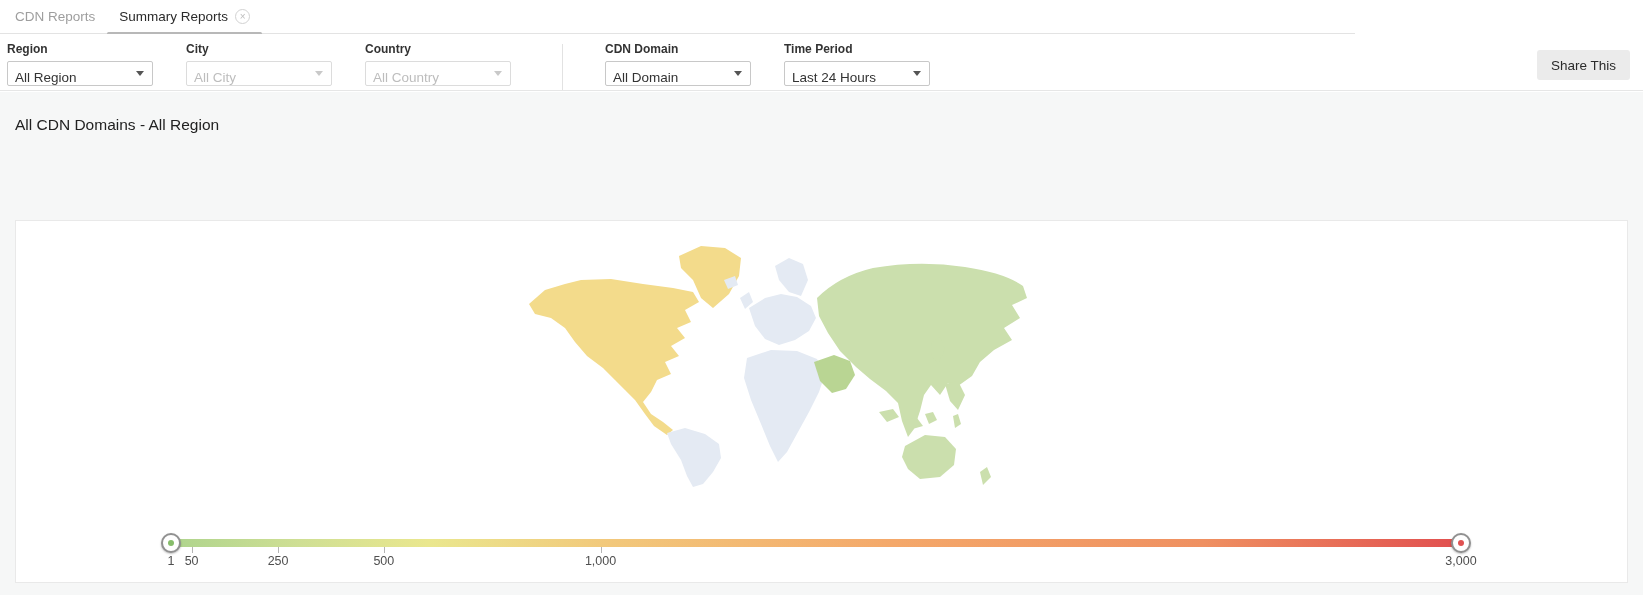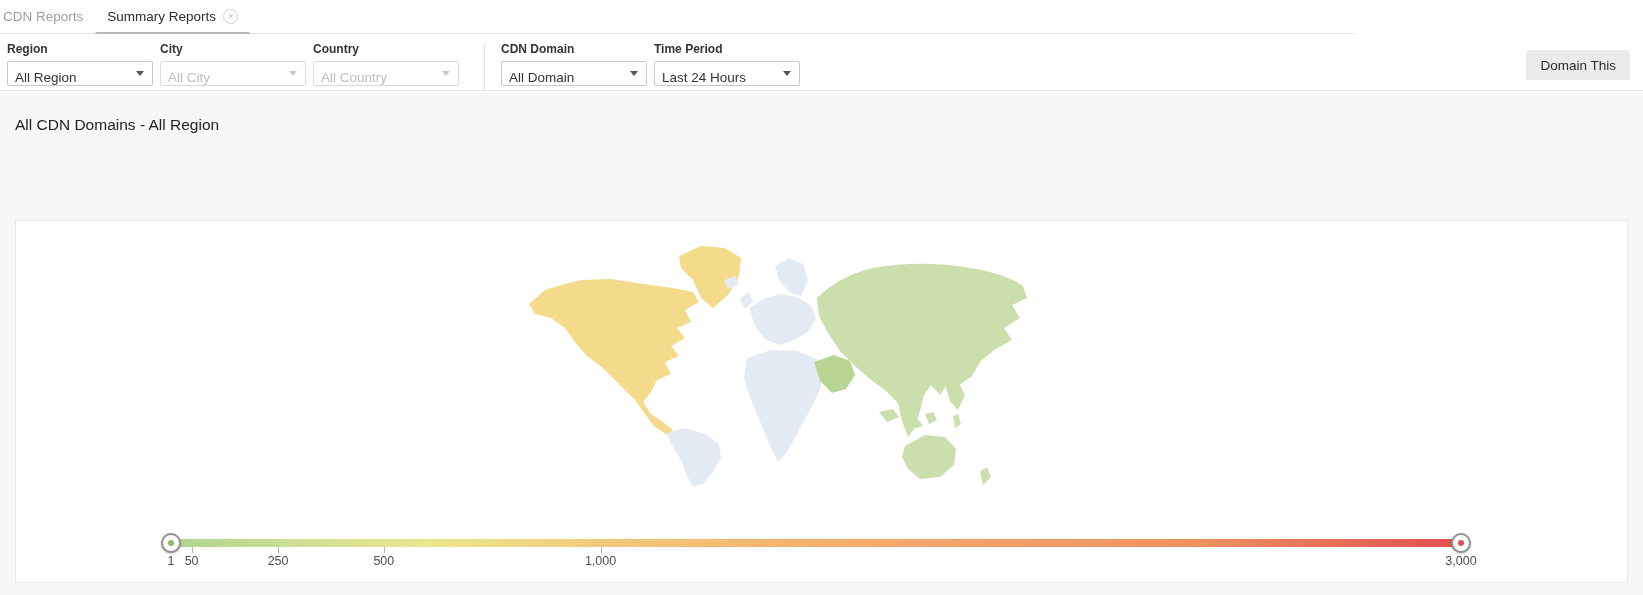--- a/index.html
+++ b/index.html
@@ -1,36 +1,36 @@
 <!DOCTYPE html>
 <html><head>
 <meta charset="utf-8">
 <style>
   * { margin:0; padding:0; box-sizing:border-box; }
   html,body { width:1643px; height:595px; overflow:hidden; background:#fff;
               font-family:"Liberation Sans", sans-serif; color:#333; }
 
   
   .tabbar { position:absolute; left:0; top:0; width:1355px; height:34px;
-            background:#fff; border-bottom:1px solid #e3e3e3; 
+            background:#fff; border-bottom:1px solid #e3e3e3; padding-left:12px;
             display:flex; align-items:center; }
   .tab { position:relative; height:34px; line-height:33px; font-size:13.5px;
          margin-right:18px; padding:0 3px; cursor:pointer; display:flex; align-items:center; }
   .tab.inactive { color:#9e9e9e; }
   .tab.active { color:#2b2b2b; }
   .tab.active::after { content:""; position:absolute; left:-9px; right:-9px; bottom:-1px;
                        height:3px; background:#b8b8b8; border-radius:2px; }
   .closeicon { display:inline-block; width:15px; height:15px; margin-left:7px;
                border:1px solid #d2d2d2; border-radius:50%; color:#bdbdbd;
                font-size:10px; line-height:13px; text-align:center; cursor:pointer; }
 
   
   .filterbar { position:absolute; left:0; top:34px; width:1643px; height:57px;
                background:#fff; border-bottom:1px solid #e6e6e6; }
-  .filters { position:absolute; left:7px; top:8px; display:flex; align-items:flex-start; }
+  .filters { position:absolute; left:7px; top:8px; display:flex; align-items:flex-start;gap:26px; }
   .filter { width:146px; margin-right:7px; }
   .flabel { font-size:12px; font-weight:600; color:#333; margin-bottom:5px; }
   .fselect { position:relative; height:25px; border:1px solid #c8c8c8; border-radius:2px;
              background:#fff; font-size:13.5px; line-height:23px; padding:4px 22px 0 7px;
              color:#333; cursor:pointer; overflow:hidden; white-space:nowrap; }
   .fselect .caret { position:absolute; right:8px; top:9px; width:0; height:0;
                     border-left:4.5px solid transparent; border-right:4.5px solid transparent;
                     border-top:5px solid #555; }
   .fselect.disabled { border-color:#dcdcdc; color:#bdbdbd; cursor:default; }
   .fselect.disabled .caret { border-top-color:#c9c9c9; }
@@ -99,21 +99,21 @@
       <div class="vdivider"></div>
       <div class="filter">
         <div class="flabel">CDN Domain</div>
         <div class="fselect"><span>All Domain</span><span class="caret"></span></div>
       </div>
       <div class="filter">
         <div class="flabel">Time Period</div>
         <div class="fselect"><span>Last 24 Hours</span><span class="caret"></span></div>
       </div>
     </div>
-  <button class="sharebtn">Domain This</button>
+  <button class="sharebtn">Share This</button>
 </div>
 
 <div class="content">
   <div class="rtitle">All CDN Domains - All Region</div>
 
 
   <div class="mappanel">
     <svg class="worldmap" width="520" height="255" viewBox="0 0 520 255" xmlns="http://www.w3.org/2000/svg">
       <path d="M8,70 L24,56 L44,50 L60,46 L90,45 L122,50 L152,54 L172,58 L178,68 L164,76 L170,88 L156,94 L164,104 L150,112 L158,122 L144,128 L150,140 L136,146 L130,158 L122,168 L130,180 L142,188 L152,196 L146,201 L133,192 L124,180 L114,166 L104,156 L94,146 L82,134 L66,122 L54,108 L44,94 L30,84 L14,80 Z" fill="#f3db8b"></path>
       <path d="M158,22 L180,12 L204,14 L220,24 L218,42 L208,60 L192,74 L180,64 L172,46 L160,34 Z" fill="#f3db8b"></path>

